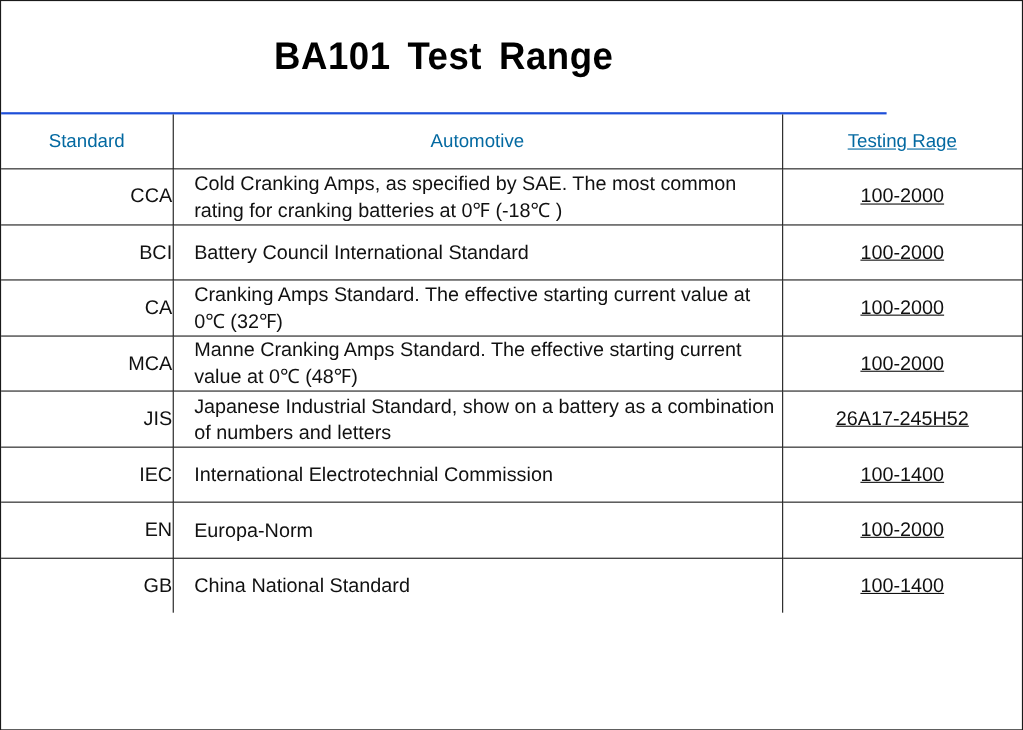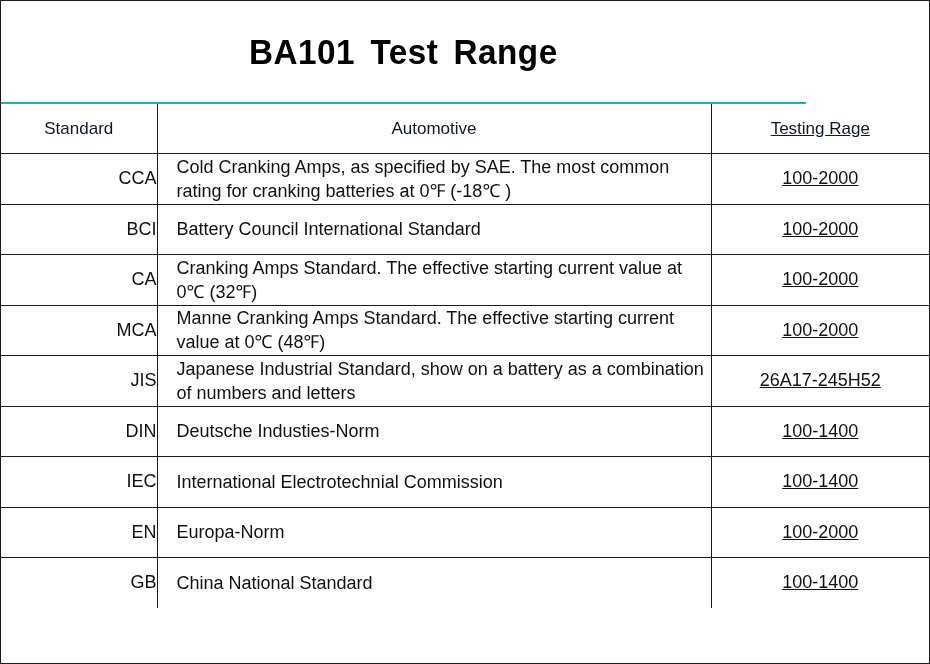--- a/index.html
+++ b/index.html
@@ -3,21 +3,21 @@
   <meta charset="utf-8">
   <style>
     html, body { margin: 0; padding: 0; background: #ffffff; }
     body { width: 930px; height: 664px; overflow: hidden; font-family: "Liberation Sans", sans-serif; }
     .sheet {
       position: absolute; left: 0; top: 0; width: 928px; height: 662px;
       border: 1px solid #1a1a1a; box-sizing: content-box;
     }
     .title-band {
       position: absolute; left: 0; top: 0; width: 805px; height: 101px;
-      border-bottom: 2px solid #14b8a6;
+      border-bottom: 2px solid #1d4ed8;
       display: flex; align-items: center; justify-content: center;
     }
     .title {
       font-family: "Liberation Sans", sans-serif;
       font-weight: bold; font-size: 35px; color: #000; letter-spacing: 0.5px;
       word-spacing: 6px; transform: scaleX(0.95);
     }
     table {
       position: absolute; left: 0; top: 103px; width: 928px;
       border-collapse: collapse; table-layout: fixed;
@@ -26,21 +26,21 @@
       border: 1.5px solid #1a1a1a; padding: 0; font-weight: normal;
       font-family: "Liberation Sans", sans-serif;
     }
     tr:first-child th { border-top: none; }
     tr th:first-child, tr td:first-child { border-left: none; }
     tr th:last-child, tr td:last-child { border-right: none; text-decoration: underline; }
     tr:last-child td { border-bottom: none; }
     col.c1 { width: 156px; }
     col.c2 { width: 554px; }
     col.c3 { width: 218px; }
-    th { height: 49px; color: #0f172a; font-size: 17px; text-align: center; }
+    th { height: 49px; color: #0369a1; font-size: 17px; text-align: center; }
     td { height: 49.5px; font-size: 18px; color: #111; }
     td.std { text-align: right; }
     td.desc { text-align: left; padding-left: 19px; line-height: 24px; }
     td.range { text-align: center; }
   </style>
 </head>
 <body>
 
 <div class="sheet">
   <div class="title-band">
@@ -78,25 +78,20 @@
       <td class="std">MCA</td>
       <td class="desc">Manne Cranking Amps Standard. The effective starting current value at  0℃ (48℉)</td>
       <td class="range">100-2000</td>
     </tr>
     <tr>
       <td class="std">JIS</td>
       <td class="desc">Japanese Industrial Standard, show on a battery as a combination of numbers and letters</td>
       <td class="range">26A17-245H52</td>
     </tr>
     <tr>
-      <td class="std">DIN</td>
-      <td class="desc">Deutsche Industies-Norm</td>
-      <td class="range">100-1400</td>
-    </tr>
-    <tr>
       <td class="std">IEC</td>
       <td class="desc">International Electrotechnial Commission</td>
       <td class="range">100-1400</td>
     </tr>
     <tr>
       <td class="std">EN</td>
       <td class="desc">Europa-Norm</td>
       <td class="range">100-2000</td>
     </tr>
     <tr>

